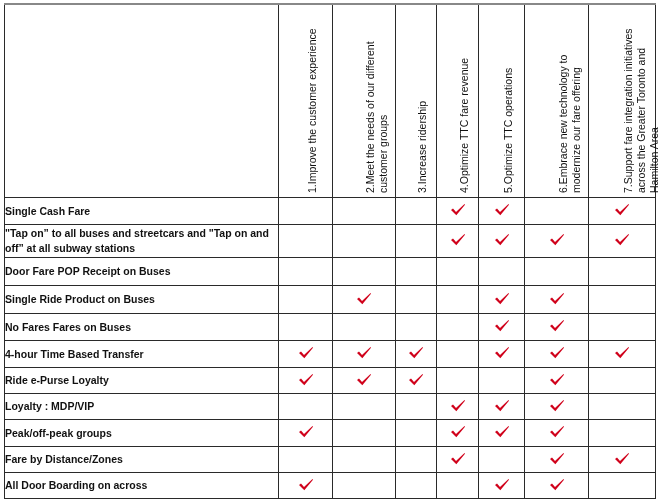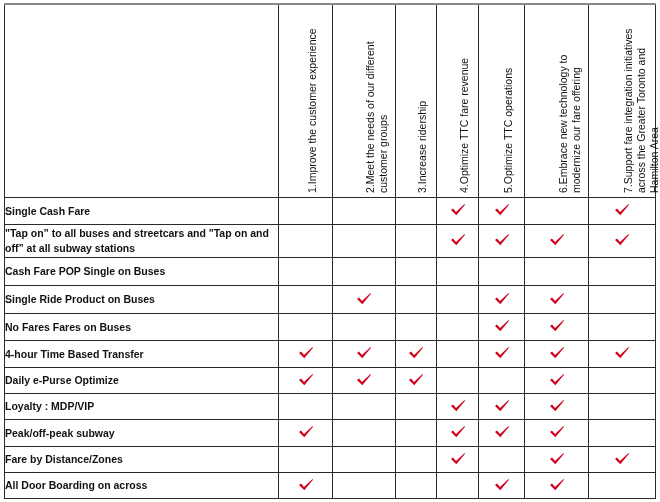--- a/index.html
+++ b/index.html
@@ -120,21 +120,21 @@
               <path d="M1 7 L3 5.5 L6 9 L14.5 1 L15 1.8 L6.3 12.2 Z" fill="#d0021b"></path>
             </svg></span></td>
         <td class="cell"><span class="check"><svg width="16" height="13" viewBox="0 0 16 13">
               <path d="M1 7 L3 5.5 L6 9 L14.5 1 L15 1.8 L6.3 12.2 Z" fill="#d0021b"></path>
             </svg></span></td>
         <td class="cell"><span class="check"><svg width="16" height="13" viewBox="0 0 16 13">
               <path d="M1 7 L3 5.5 L6 9 L14.5 1 L15 1.8 L6.3 12.2 Z" fill="#d0021b"></path>
             </svg></span></td>
       </tr>
       <tr style="height: 28px;">
-        <td class="label">Cash Fare POP Single on Buses</td>
+        <td class="label">Door Fare POP Receipt on Buses</td>
         <td class="cell"></td>
         <td class="cell"></td>
         <td class="cell"></td>
         <td class="cell"></td>
         <td class="cell"></td>
         <td class="cell"></td>
         <td class="cell"></td>
       </tr>
       <tr style="height: 28px; padding-left: 26px;">
         <td class="label">Single Ride Product on Buses</td>
@@ -182,21 +182,21 @@
               <path d="M1 7 L3 5.5 L6 9 L14.5 1 L15 1.8 L6.3 12.2 Z" fill="#d0021b"></path>
             </svg></span></td>
         <td class="cell"><span class="check"><svg width="16" height="13" viewBox="0 0 16 13">
               <path d="M1 7 L3 5.5 L6 9 L14.5 1 L15 1.8 L6.3 12.2 Z" fill="#d0021b"></path>
             </svg></span></td>
         <td class="cell"><span class="check"><svg width="16" height="13" viewBox="0 0 16 13">
               <path d="M1 7 L3 5.5 L6 9 L14.5 1 L15 1.8 L6.3 12.2 Z" fill="#d0021b"></path>
             </svg></span></td>
       </tr>
       <tr style="height: 26px;">
-        <td class="label">Daily e-Purse Optimize</td>
+        <td class="label">Ride e-Purse Loyalty</td>
         <td class="cell"><span class="check"><svg width="16" height="13" viewBox="0 0 16 13">
               <path d="M1 7 L3 5.5 L6 9 L14.5 1 L15 1.8 L6.3 12.2 Z" fill="#d0021b"></path>
             </svg></span></td>
         <td class="cell"><span class="check"><svg width="16" height="13" viewBox="0 0 16 13">
               <path d="M1 7 L3 5.5 L6 9 L14.5 1 L15 1.8 L6.3 12.2 Z" fill="#d0021b"></path>
             </svg></span></td>
         <td class="cell"><span class="check"><svg width="16" height="13" viewBox="0 0 16 13">
               <path d="M1 7 L3 5.5 L6 9 L14.5 1 L15 1.8 L6.3 12.2 Z" fill="#d0021b"></path>
             </svg></span></td>
         <td class="cell"></td>
@@ -216,21 +216,21 @@
             </svg></span></td>
         <td class="cell"><span class="check"><svg width="16" height="13" viewBox="0 0 16 13">
               <path d="M1 7 L3 5.5 L6 9 L14.5 1 L15 1.8 L6.3 12.2 Z" fill="#d0021b"></path>
             </svg></span></td>
         <td class="cell"><span class="check"><svg width="16" height="13" viewBox="0 0 16 13">
               <path d="M1 7 L3 5.5 L6 9 L14.5 1 L15 1.8 L6.3 12.2 Z" fill="#d0021b"></path>
             </svg></span></td>
         <td class="cell"></td>
       </tr>
       <tr style="height: 27px;">
-        <td class="label"> Peak/off-peak subway</td>
+        <td class="label"> Peak/off-peak groups</td>
         <td class="cell"><span class="check"><svg width="16" height="13" viewBox="0 0 16 13">
               <path d="M1 7 L3 5.5 L6 9 L14.5 1 L15 1.8 L6.3 12.2 Z" fill="#d0021b"></path>
             </svg></span></td>
         <td class="cell"></td>
         <td class="cell"></td>
         <td class="cell"><span class="check"><svg width="16" height="13" viewBox="0 0 16 13">
               <path d="M1 7 L3 5.5 L6 9 L14.5 1 L15 1.8 L6.3 12.2 Z" fill="#d0021b"></path>
             </svg></span></td>
         <td class="cell"><span class="check"><svg width="16" height="13" viewBox="0 0 16 13">
               <path d="M1 7 L3 5.5 L6 9 L14.5 1 L15 1.8 L6.3 12.2 Z" fill="#d0021b"></path>

